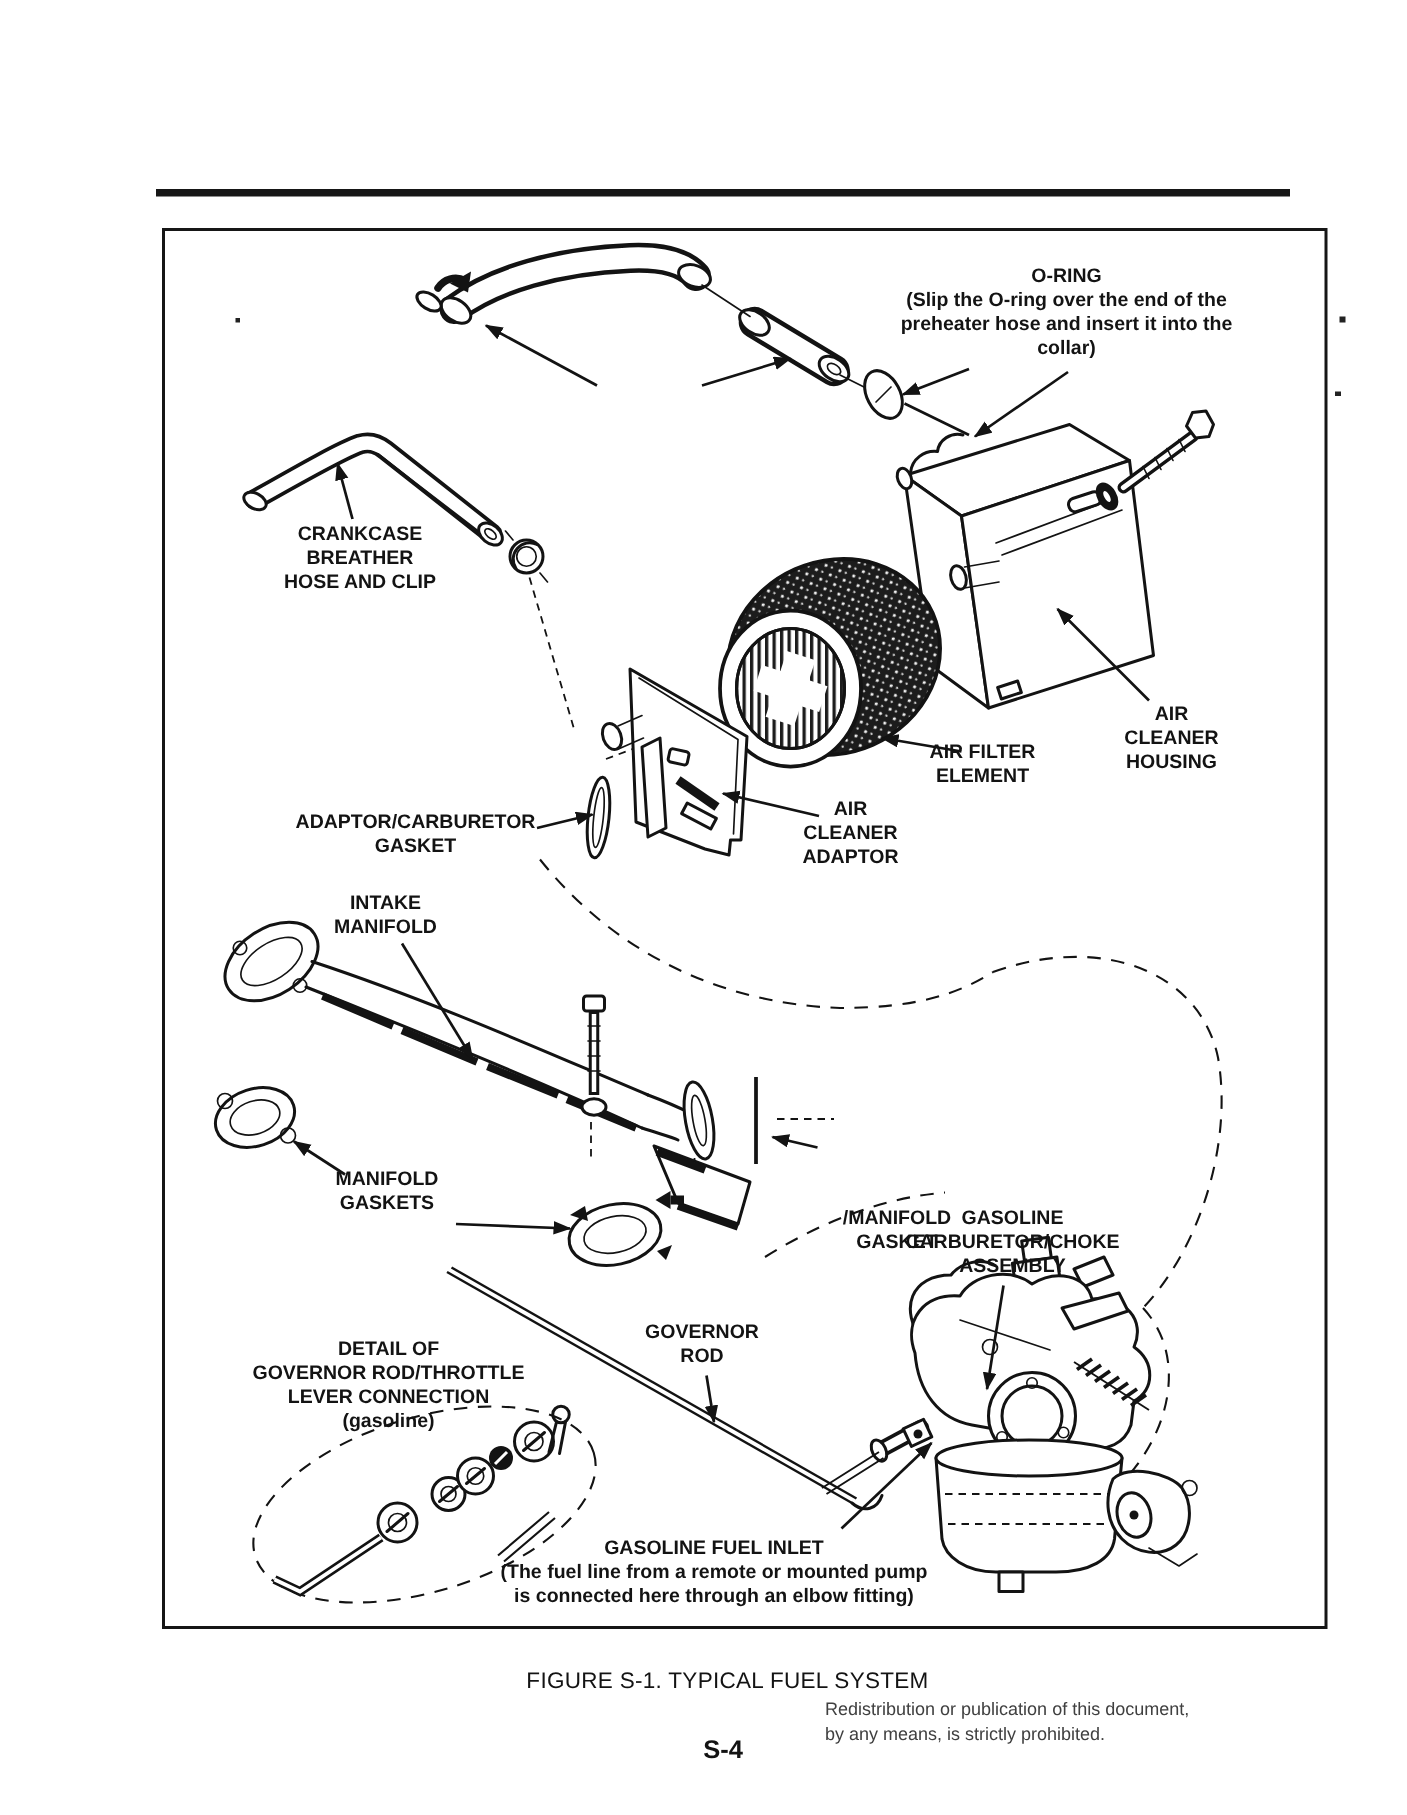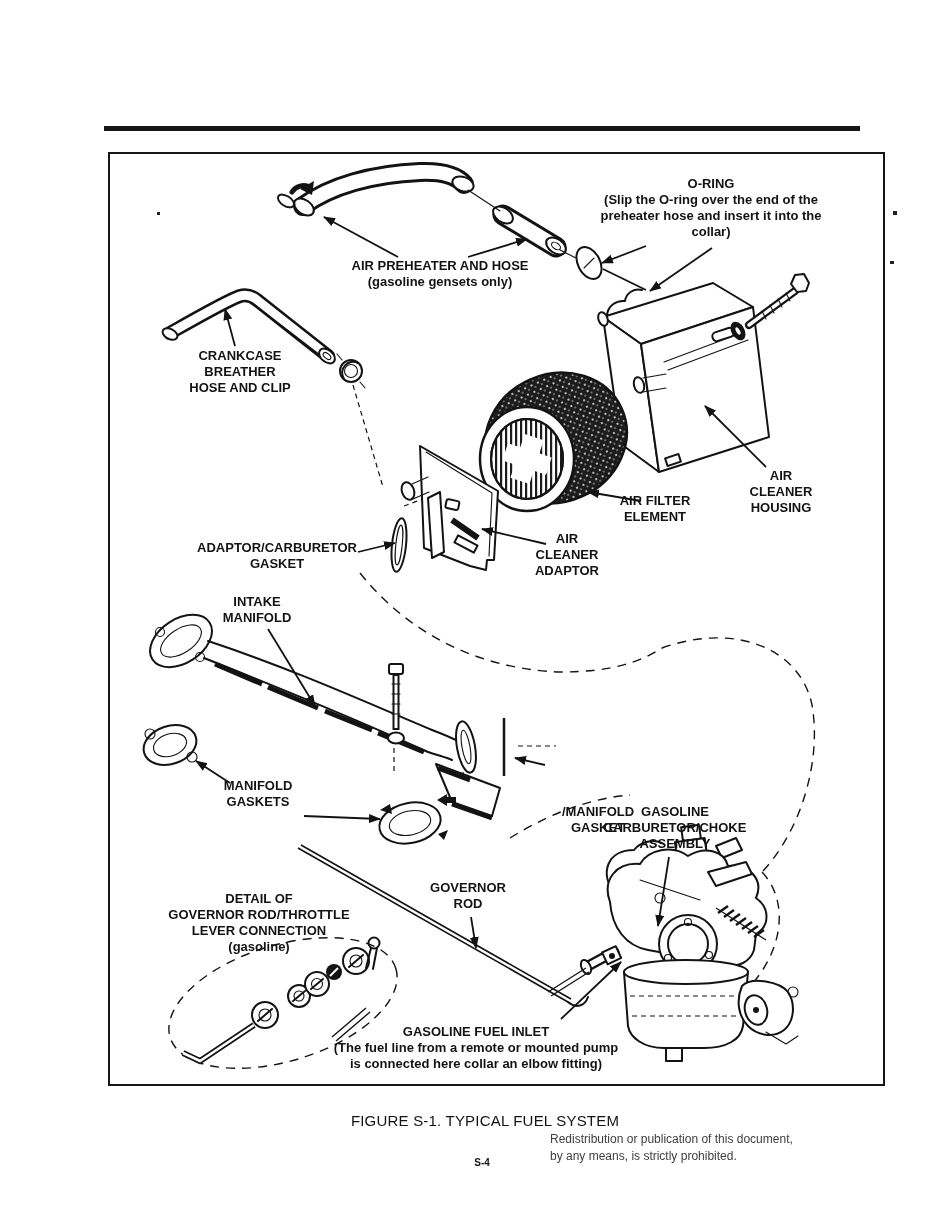--- a/index.html
+++ b/index.html
@@ -6,21 +6,21 @@
   .page{position:relative;width:938px;height:1210px;background:#fff;overflow:hidden;
         font-family:"Liberation Sans",sans-serif;color:#131313;border-radius:15px;}
   .toprule{position:absolute;left:104px;top:126px;width:756px;height:5px;background:#161616;}
   .frame{position:absolute;left:108px;top:152px;width:773px;height:930px;border:2.5px solid #161616;background:#fff;}
   .art{position:absolute;left:0;top:0;width:938px;height:1210px;}
   .label{position:absolute;font-weight:700;font-size:13px;line-height:16px;text-align:center;
          white-space:pre-line;letter-spacing:0;color:#131313;}
   .caption{position:absolute;left:300px;top:1112px;width:370px;text-align:center;
            font-weight:400;font-size:15px;letter-spacing:.2px;white-space:pre-line;}
   .pagenum{position:absolute;left:450px;top:1157px;width:64px;text-align:center;
-           font-weight:700;font-size:10px;}
+           font-weight:700;font-size:17px;}
   .watermark{position:absolute;right:68px;top:1131px;width:320px;text-align:left;
              font-weight:400;font-size:12px;line-height:17px;color:#404040;white-space:pre-line;}
   .speck{position:absolute;width:4px;height:4px;background:#222;}
   
   .s{stroke:#131313;fill:none;stroke-width:2;stroke-linecap:round;stroke-linejoin:round;}
   .sf{stroke:#131313;fill:#fff;stroke-width:2;stroke-linejoin:round;}
   .heavy{stroke-width:5;}
   .thin{stroke-width:1.1;}
   .ld{stroke:#131313;stroke-width:1.8;fill:none;}
   .dash{stroke:#131313;fill:none;stroke-width:1.4;stroke-dasharray:9 7;}
@@ -264,22 +264,20 @@
       <path class="ld" marker-end="url(#ah)" d="M669,857 L658,926"></path>
       <path class="ld" marker-end="url(#ah)" d="M471,917 L476,948"></path>
       <path class="ld" marker-end="url(#ah)" d="M561,1019 L621,962"></path>
     </g>
   </svg>
 
   <div class="label" style="left:588px;top:176px;width:246px;">O-RING
 (Slip the O-ring over the end of the
 preheater hose and insert it into the
 collar)</div>
-  <div class="label" style="left:325px;top:258px;width:230px;">AIR PREHEATER AND HOSE
-(gasoline gensets only)</div>
   <div class="label" style="left:175px;top:348px;width:130px;">CRANKCASE
 BREATHER
 HOSE AND CLIP</div>
   <div class="label" style="left:600px;top:493px;width:110px;">AIR FILTER
 ELEMENT</div>
   <div class="label" style="left:731px;top:468px;width:100px;">AIR
 CLEANER
 HOUSING</div>
   <div class="label" style="left:187px;top:540px;width:180px;">ADAPTOR/CARBURETOR
 GASKET</div>
@@ -296,20 +294,20 @@
 CARBURETOR/CHOKE
 ASSEMBLY</div>
   <div class="label" style="left:413px;top:880px;width:110px;">GOVERNOR
 ROD</div>
   <div class="label" style="left:154px;top:891px;width:210px;">DETAIL OF
 GOVERNOR ROD/THROTTLE
 LEVER CONNECTION
 (gasoline)</div>
   <div class="label" style="left:311px;top:1024px;width:330px;">GASOLINE FUEL INLET
 (The fuel line from a remote or mounted pump
-is connected here collar an elbow fitting)</div>
+is connected here through an elbow fitting)</div>
 
   <div class="caption">FIGURE S-1. TYPICAL FUEL SYSTEM</div>
   <div class="watermark">Redistribution or publication of this document,
 by any means, is strictly prohibited.</div>
   <div class="pagenum">S-4</div>
 
 </div>
 
 </body></html>

